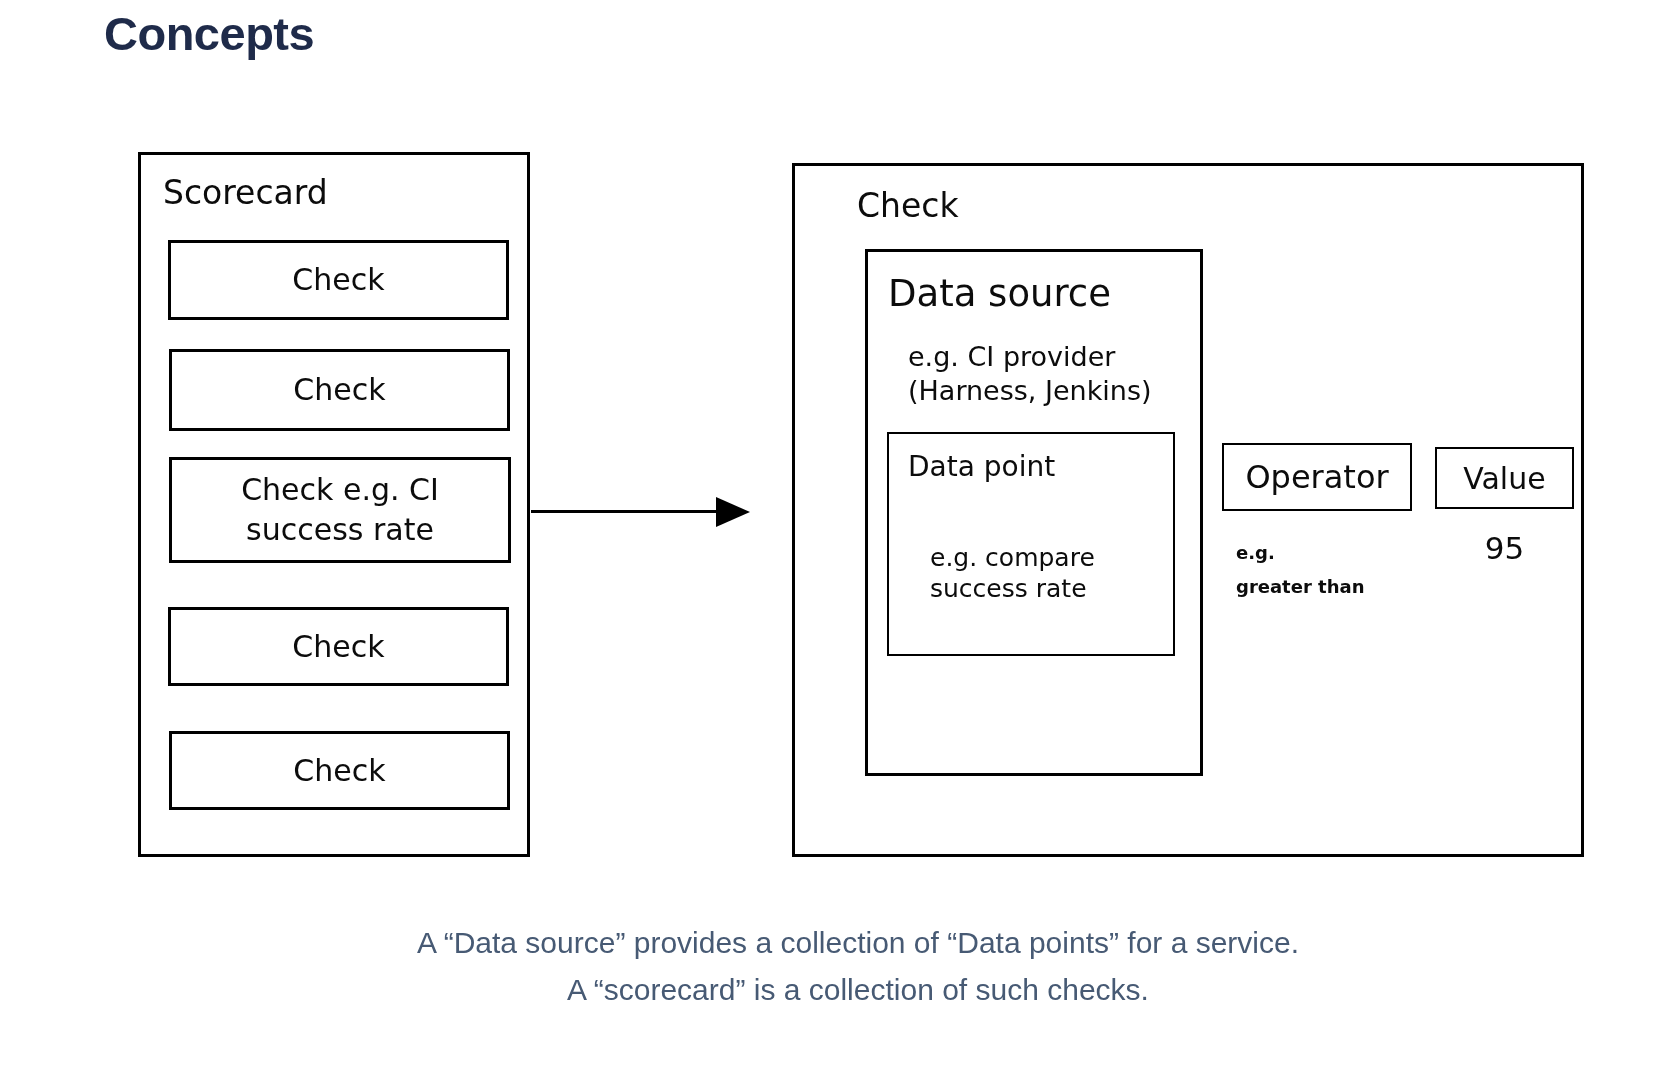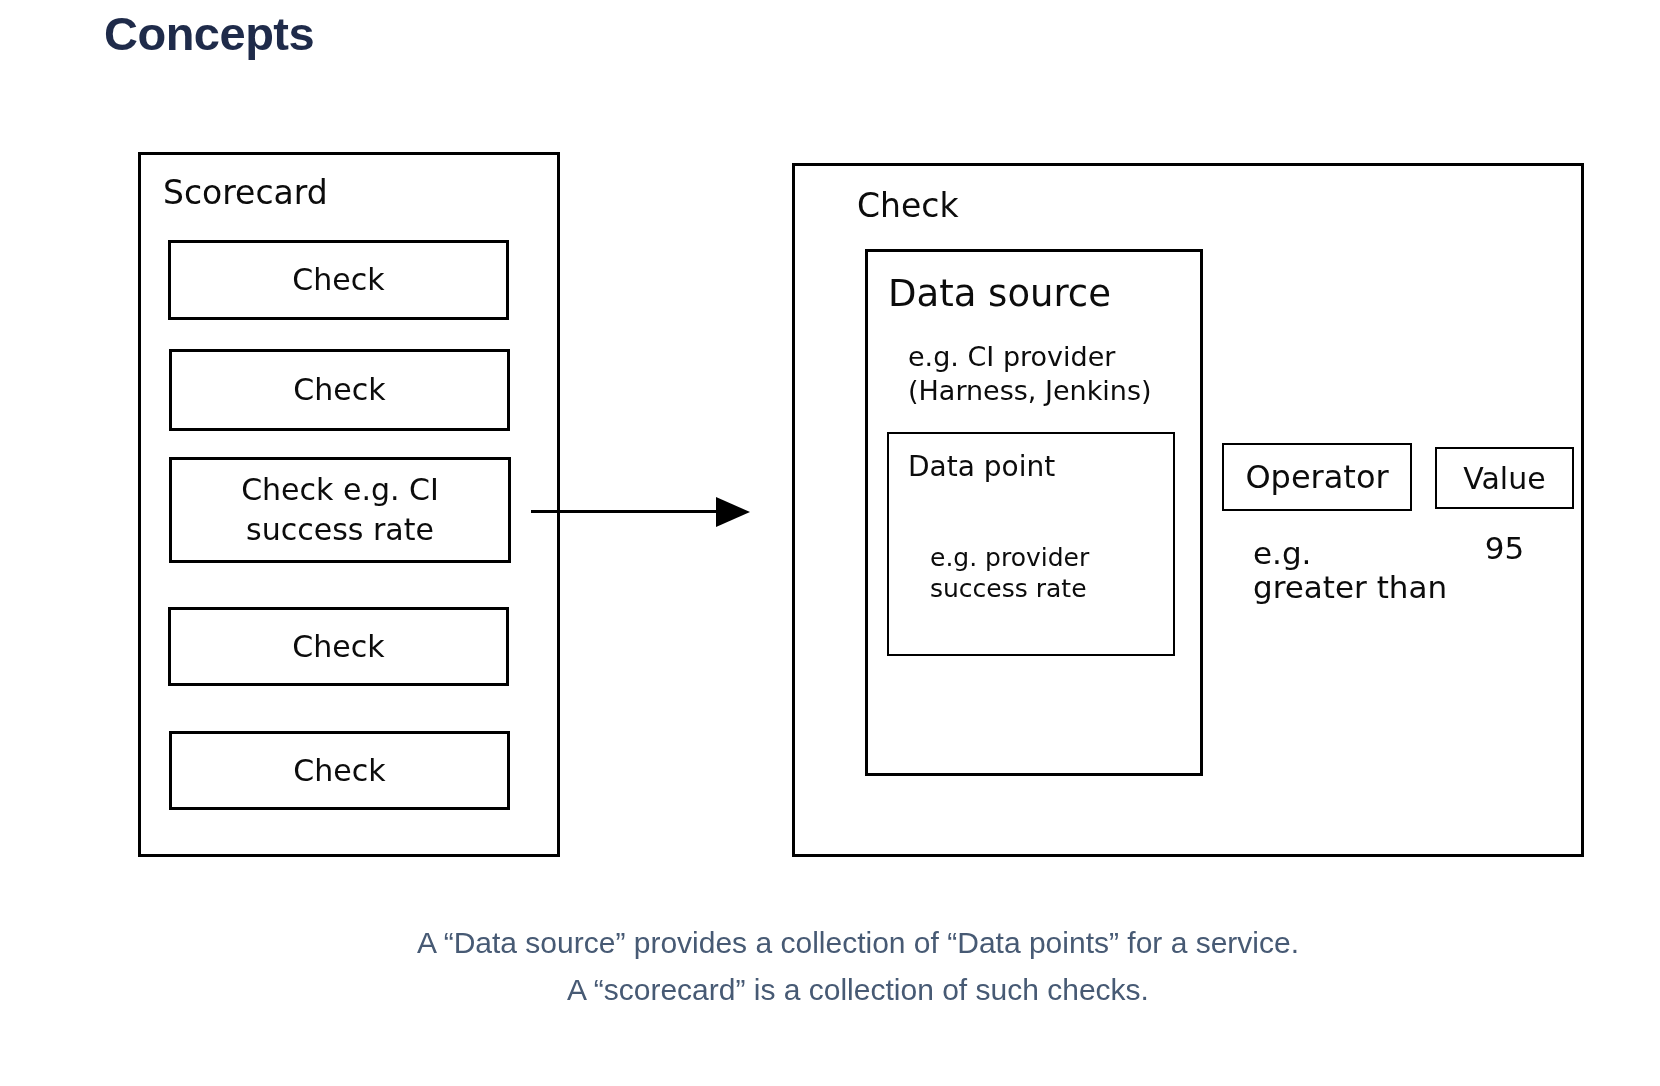--- a/index.html
+++ b/index.html
@@ -89,21 +89,21 @@
     font-family: "Liberation Sans", sans-serif;
   }
 </style>
 </head>
 <body>
 
 <div class="canvas">
 
   <h1 class="page-title">Concepts</h1>
 
-  <div class="box" style="left:138px; top:152px; width:422px; height:705px;">
+  <div class="box" style="left:138px; top:152px; width:392px; height:705px;">
     <div class="hand label-abs" style="left:22px; top:18px; font-size:33px;">Scorecard</div>
 
     <div class="box hand check-row" style="left:27px; top:85px; width:341px; height:80px;">
       <span>Check</span>
     </div>
 
     <div class="box hand check-row" style="left:28px; top:194px; width:341px; height:82px;">
       <span>Check</span>
     </div>
 
@@ -131,30 +131,30 @@
     <div class="box" style="left:70px; top:83px; width:338px; height:527px;">
       <div class="hand label-abs" style="left:20px; top:20px; font-size:37px;">Data source</div>
       <div class="hand" style="position:absolute; left:40px; top:88px; font-size:27px; line-height:34px;">
         <div>e.g. CI provider</div>
         <div>(Harness, Jenkins)</div>
       </div>
 
       <div class="box thin" style="left:19px; top:180px; width:288px; height:224px;">
         <div class="hand label-abs" style="left:19px; top:16px; font-size:28px;">Data point</div>
         <div class="hand" style="position:absolute; left:41px; top:108px; font-size:25px; line-height:31px;">
-          <div>e.g. provider</div>
+          <div>e.g. compare</div>
           <div>success rate</div>
         </div>
       </div>
     </div>
 
     <div class="box thin hand center-text" style="left:427px; top:277px; width:190px; height:68px;">
       <span>Operator</span>
     </div>
-    <div class="hand" style="position:absolute; left:458px; top:370px; font-size:31px; line-height:34px;">
+    <div class="hand" style="position:absolute; left:441px; top:370px; font-size:18px; line-height:34px;font-weight:bold;">
       <div>e.g.</div>
       <div>greater than</div>
     </div>
 
     <div class="box thin hand center-text" style="left:640px; top:281px; width:139px; height:62px; font-size:30px;">
       <span>Value</span>
     </div>
     <div class="hand" style="position:absolute; left:640px; top:364px; width:139px; text-align:center; font-size:31px;">95</div>
   </div>
 

